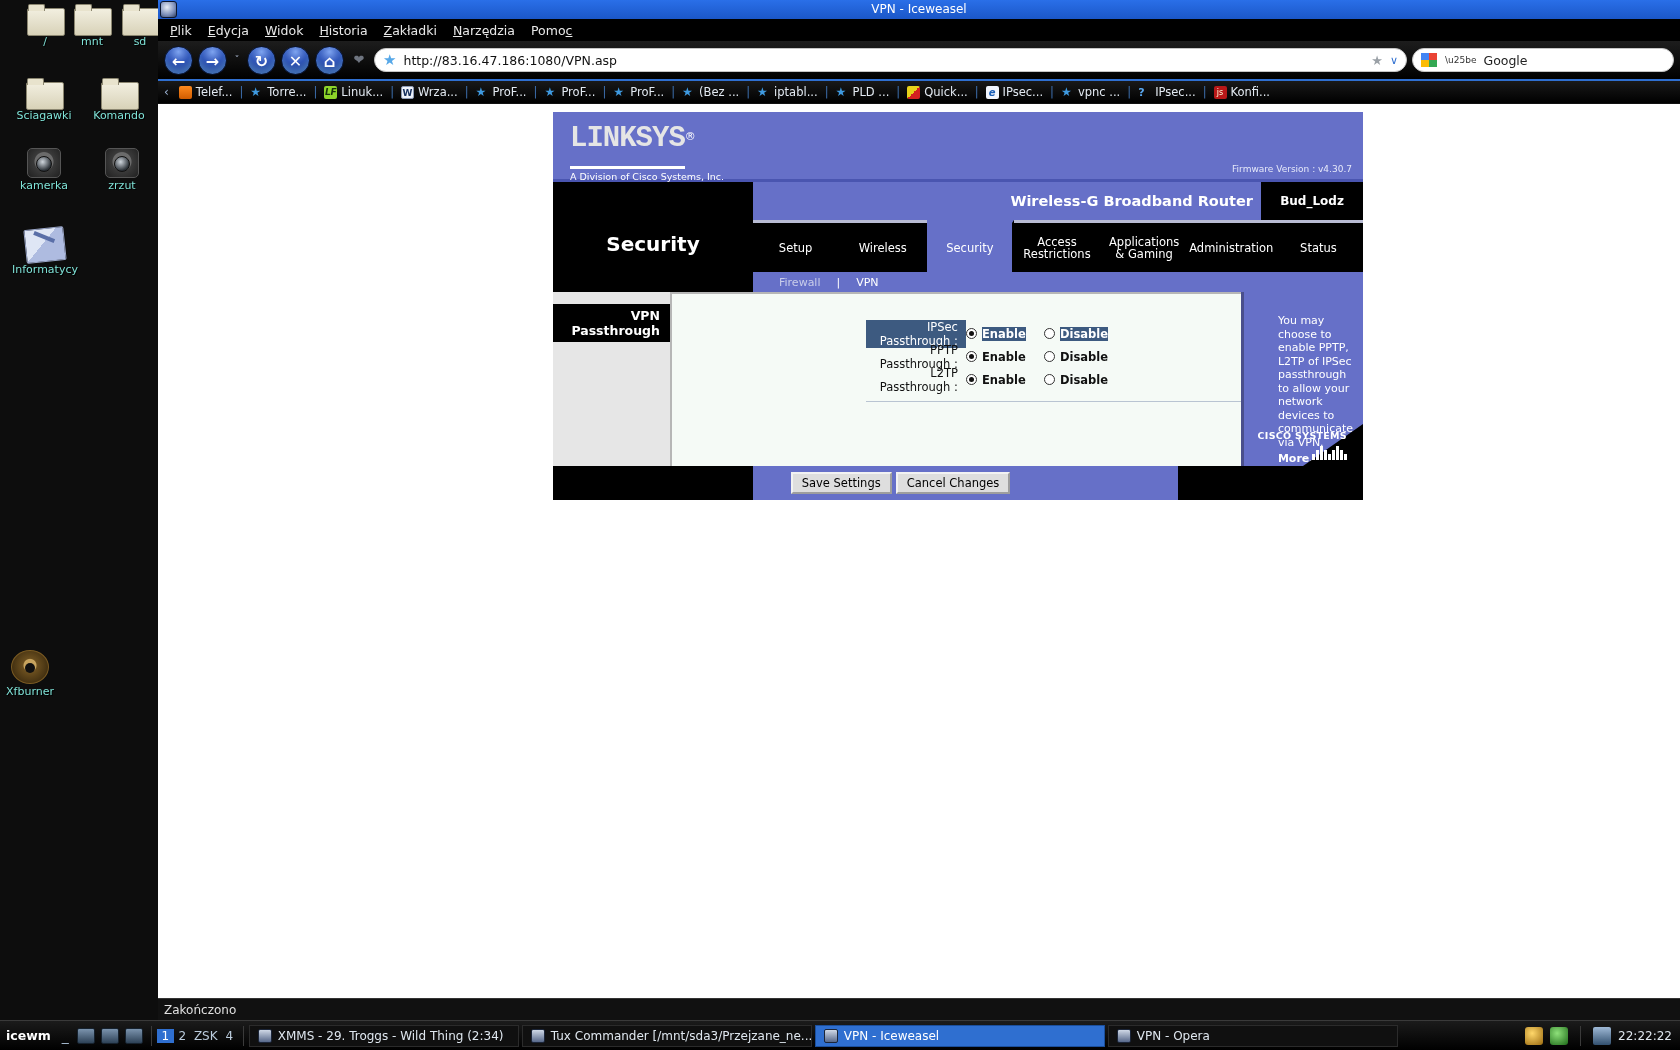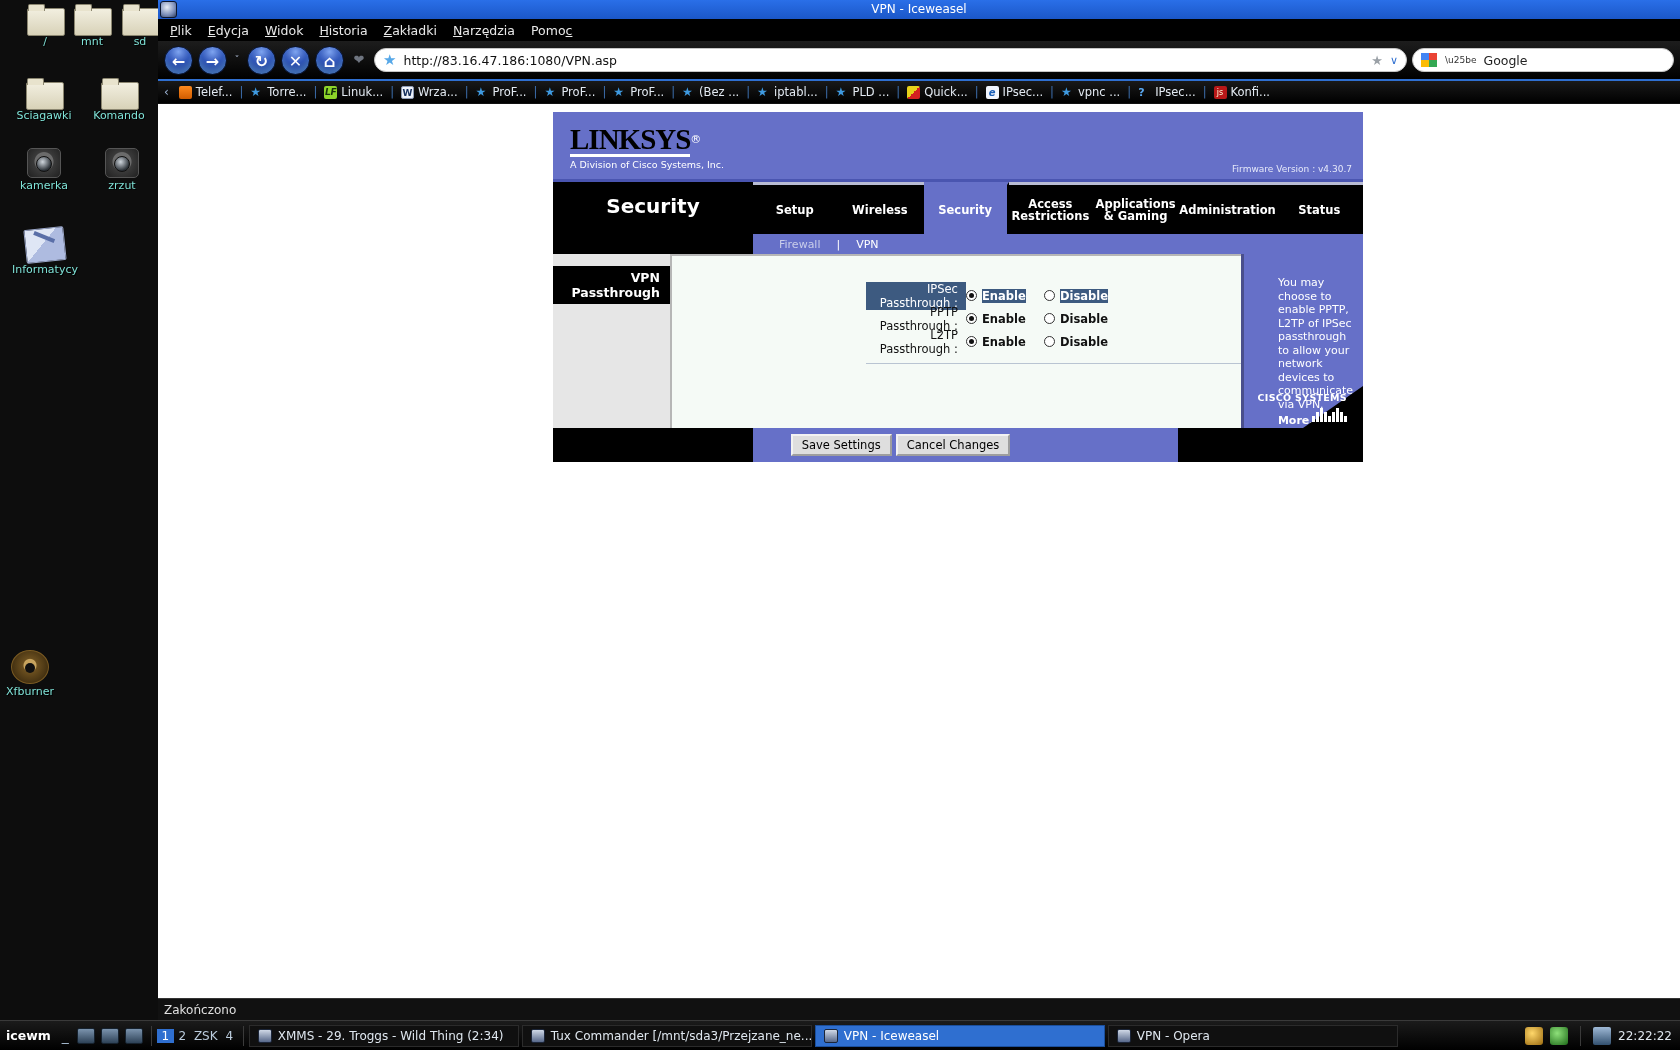--- a/index.html
+++ b/index.html
@@ -141,23 +141,23 @@
   .viewport { position:absolute; left:0; top:104px; width:1522px; height:894px; background:#fff; }
 
   
   .lk { position:absolute; left:395px; top:8px; width:810px; }
   .lk-head {
     height:70px; background:#6670c8; position:relative;
     border-bottom:3px solid #4a55b0;
   }
   .logo { position:absolute; left:17px; top:12px; }
   .logo .word {
-    color:#000000; font-size:29px; font-weight:bold; letter-spacing:-1px;
-    font-family:Liberation Serif, serif; line-height:30px;
-    border-bottom:3px solid #fff; display:inline-block; padding-bottom:0;
+    color:#e5e5e5; font-size:29px; font-weight:bold; letter-spacing:-1px;
+    font-family:Liberation Mono, monospace; line-height:30px;
+    border-bottom:3px solid #fff; display:inline-block; padding-bottom:12px;
   }
   .logo .reg { font-size:11px; vertical-align:super; }
   .logo .sub { color:#fff; font-size:9.5px; margin-top:2px; }
   .fw { position:absolute; right:11px; bottom:5px; color:#e6e9fa; font-size:9px; }
 
   .lk-band { display:flex; height:38px; }
   .lk-band .left { width:200px; background:#000; }
   .lk-band .right { flex:1; background:#6670c8; color:#fff; text-align:right;
     font-size:14.5px; font-weight:bold; line-height:38px; padding-right:110px; position:relative;}
   .lk-band .model { position:absolute; right:0; top:0; width:102px; height:38px;
@@ -165,21 +165,21 @@
     text-align:center; }
 
   .lk-mid { display:flex; }
   .lk-side-title {
     width:200px; background:#000; color:#fff; font-size:20px; font-weight:bold;
     text-align:center; padding-top:12px; height:52px;
   }
   .tabs { flex:1; display:flex; background:#000; height:52px;
     border-top:3px solid #b9bcd4; }
   .tab {
-    flex:1; color:#fff; font-size:11.5px; font-weight:bold; text-align:center;
+    flex:1; color:#fff; font-size:11.5px; font-weight:normal; text-align:center;
     display:flex; align-items:center; justify-content:center; line-height:12px;
     border-right:2px solid #000;
   }
   .tab.active { background:#6670c8; border-top:3px solid #6670c8; margin-top:-3px; }
 
   .subnav { display:flex; }
   .subnav .pad { width:200px; background:#000; height:20px; }
   .subnav .bar { flex:1; background:#6670c8; height:20px; color:#fff;
     font-size:11px; display:flex; align-items:center; padding-left:26px; gap:16px; }
   .subnav .bar .item { color:#c9cdea; }
@@ -438,20 +438,27 @@
       <div class="lk">
 
         <div class="lk-head">
           <div class="logo">
             <div><span class="word">LINKSYS</span><span class="reg" style="color:#fff">®</span></div>
             <div class="sub">A Division of Cisco Systems, Inc.</div>
           </div>
           <div class="fw">Firmware Version : v4.30.7</div>
         </div>
 
+        <div class="lk-band">
+          <div class="left"></div>
+          <div class="right">
+            <span>Wireless-G Broadband Router</span>
+            <span class="model">Bud_Lodz</span>
+          </div>
+        </div>
 
         <div class="lk-mid">
           <div class="lk-side-title">Security</div>
           <div class="tabs">
             <div class="tab">
                 <span>Setup</span>
               </div>
             <div class="tab">
                 <span>Wireless</span>
               </div>

